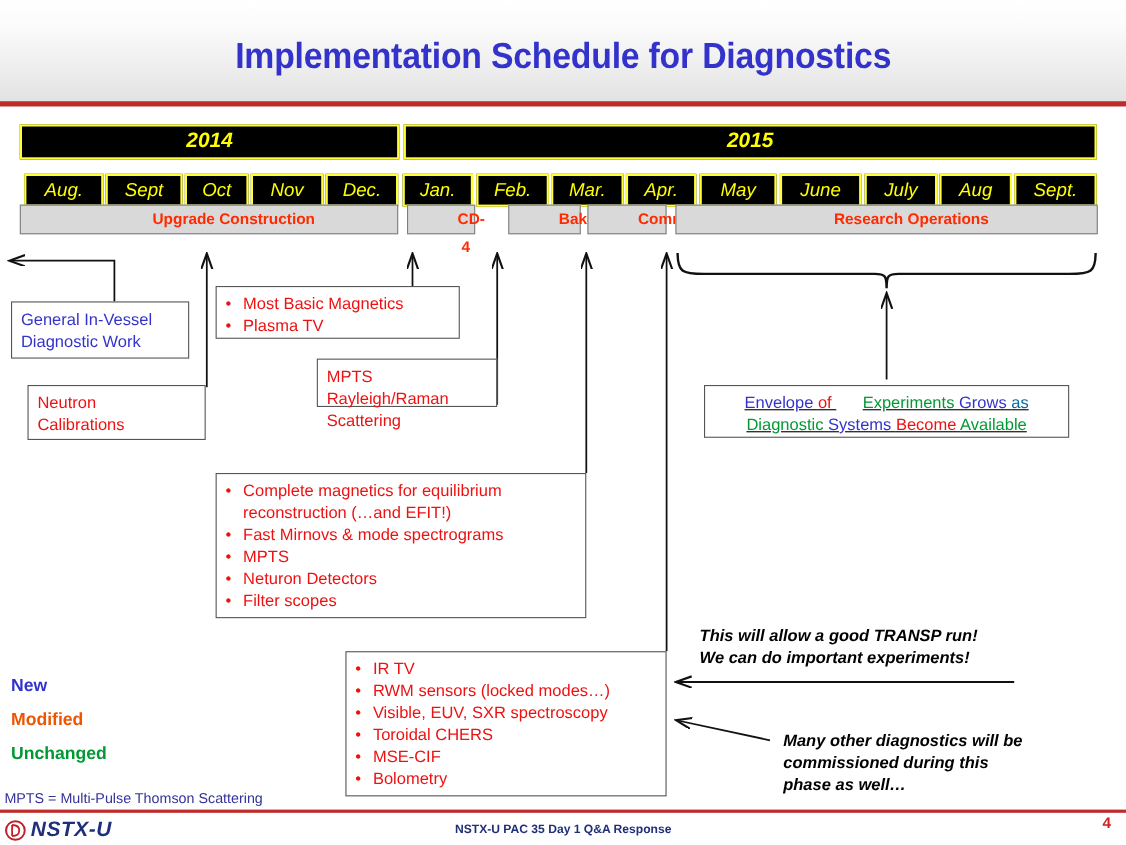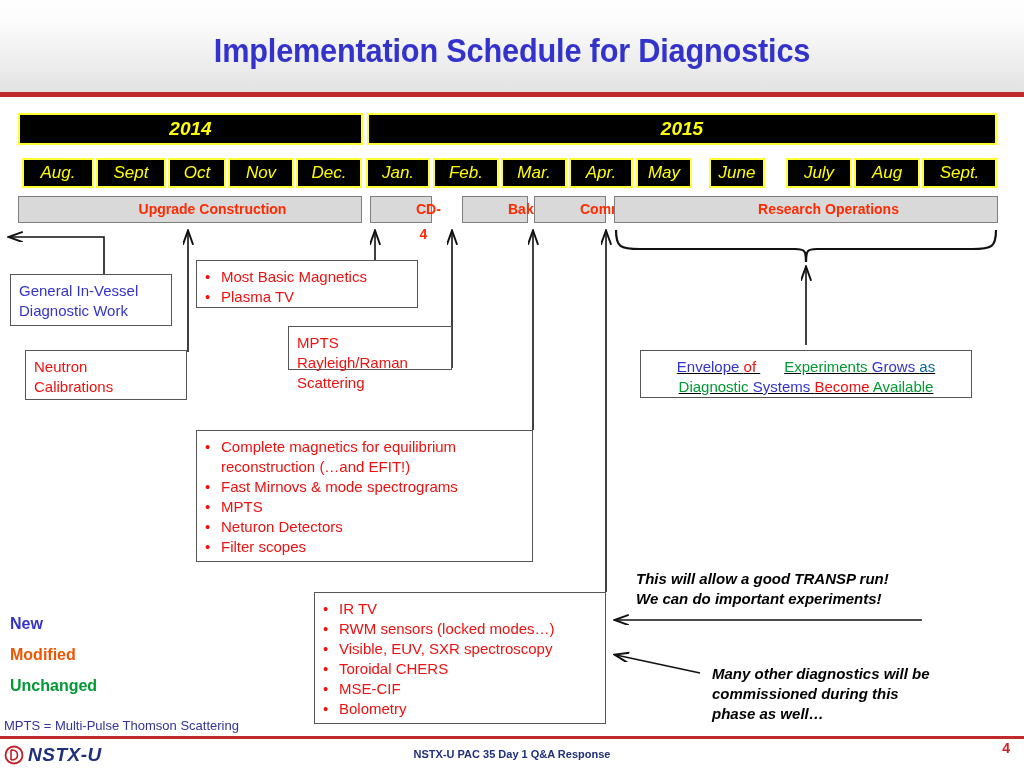--- a/index.html
+++ b/index.html
@@ -44,21 +44,21 @@
     font-size:19px;text-align:center;line-height:28px;
   }
   .monthbox{
     position:absolute;top:158px;height:30px;
     background:#000000;border:2px solid #ffff33;
     box-sizing:border-box;
     color:#ffff00;font-weight:normal;font-style:italic;
     font-size:17px;text-align:center;line-height:26px;
   }
   .phasebox{
-    position:absolute;top:196px;height:27px;
+    position:absolute;top:186px;height:27px;
     background:#d9d9d9;border:1px solid #7f7f7f;
     box-sizing:border-box;
     color:#ff2a00;font-weight:bold;
     font-size:14px;text-align:center;line-height:25px;padding-left:45px;
   }
 
   
   .cbox{
     position:absolute;background:#ffffff;
     border:1px solid #555555;box-sizing:border-box;
@@ -118,22 +118,22 @@
   <div id="months">
       <div class="monthbox" style="left: 22px; width: 72px;">Aug.</div>
       <div class="monthbox" style="left: 96px; width: 70px;">Sept</div>
       <div class="monthbox" style="left: 168px; width: 58px;">Oct</div>
       <div class="monthbox" style="left: 228px; width: 66px;">Nov</div>
       <div class="monthbox" style="left: 296px; width: 66px;">Dec.</div>
       <div class="monthbox" style="left: 366px; width: 64px;">Jan.</div>
       <div class="monthbox" style="left: 433px; width: 66px;">Feb.</div>
       <div class="monthbox" style="left: 501px; width: 66px;">Mar.</div>
       <div class="monthbox" style="left: 569px; width: 64px;">Apr.</div>
-      <div class="monthbox" style="left: 636px; width: 56px;">May</div>
-      <div class="monthbox" style="left: 709px; width: 56px;">June</div>
+      <div class="monthbox" style="left: 636px; width: 70px;">May</div>
+      <div class="monthbox" style="left: 709px; width: 74px;">June</div>
       <div class="monthbox" style="left: 786px; width: 66px;">July</div>
       <div class="monthbox" style="left: 854px; width: 66px;">Aug</div>
       <div class="monthbox" style="left: 922px; width: 75px;">Sept.</div>
     </div>
   <div id="phases">
       <div class="phasebox" style="left: 18px; width: 344px;">Upgrade Construction</div>
       <div class="phasebox" style="left: 370px; width: 62px;">CD-4</div>
       <div class="phasebox" style="left: 462px; width: 66px;">Bake</div>
       <div class="phasebox" style="left: 534px; width: 72px;">Comm.</div>
       <div class="phasebox" style="left: 614px; width: 384px;">Research Operations</div>

